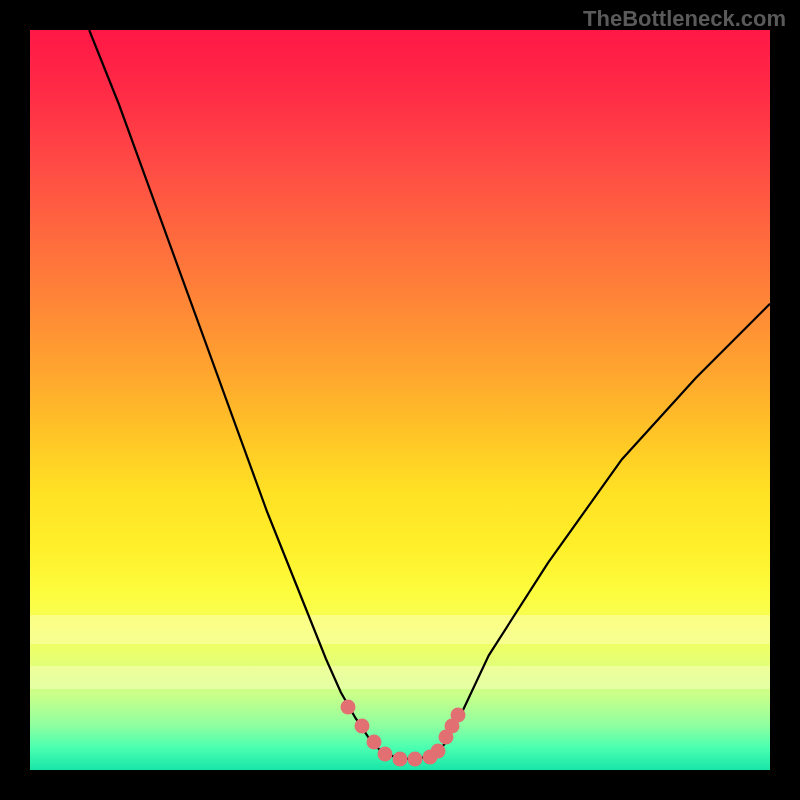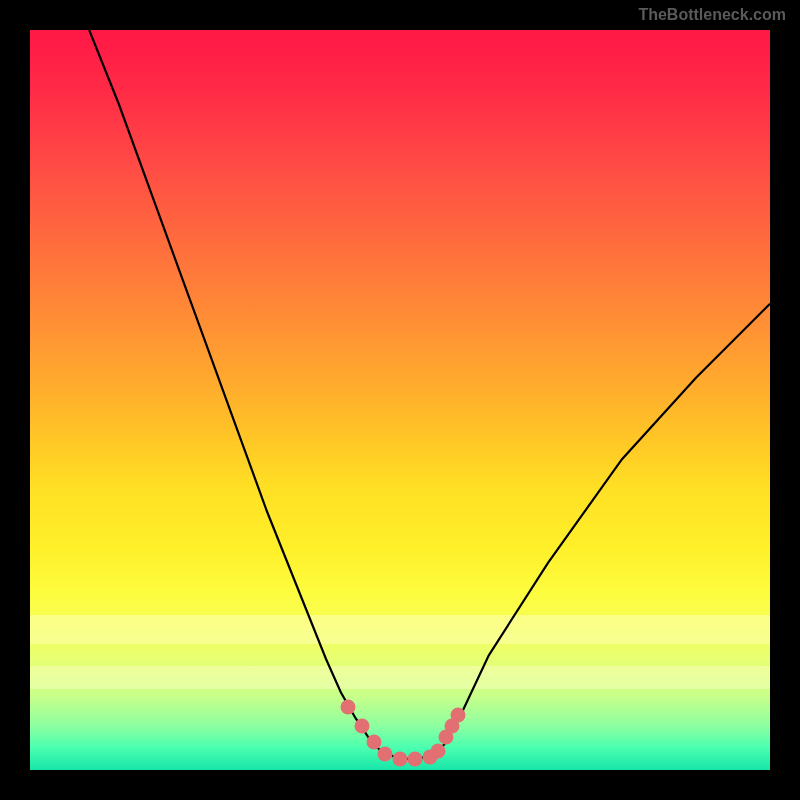--- a/index.html
+++ b/index.html
@@ -9,21 +9,21 @@
     background: #000;
     position: relative;
     font-family: Arial, sans-serif;
     overflow: hidden;
   }
   .watermark {
     position: absolute;
     top: 6px;
     right: 14px;
     color: #5a5a5a;
-    font-size: 16px;
+    font-size: 22px;
     font-weight: bold;
     z-index: 10;
   }
   .plot-area {
     position: absolute;
     left: 30px;
     top: 30px;
     width: 740px;
     height: 740px;
     overflow: hidden;

